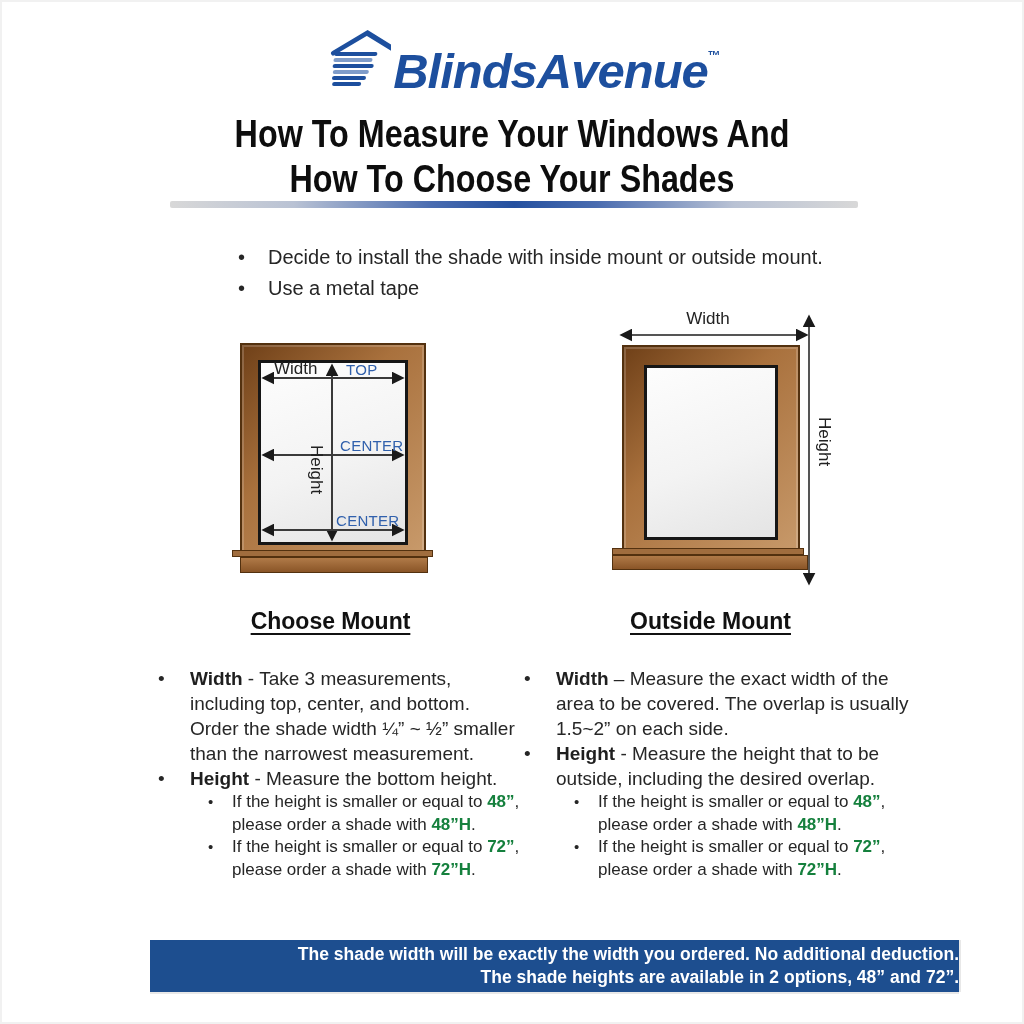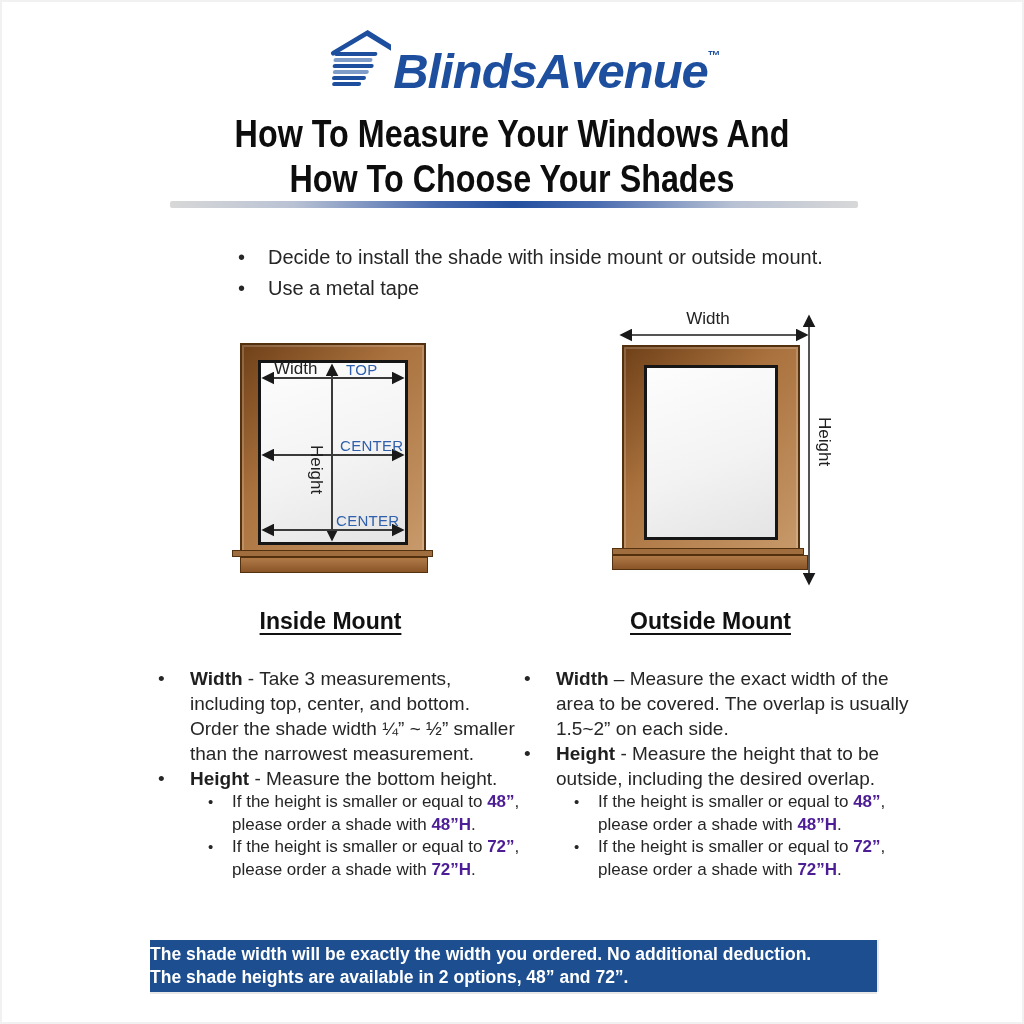--- a/index.html
+++ b/index.html
@@ -37,24 +37,24 @@
   .caption{position:absolute;text-align:center;font-size:23px;font-weight:bold;color:#111;
     text-decoration:underline;text-decoration-thickness:2px;text-underline-offset:4px;}
   
   .col{position:absolute;font-size:19px;line-height:25px;color:#262626;}
   .li{display:flex;}
   .li .bul{flex:0 0 40px;padding-left:8px;box-sizing:border-box;}
   .li .txt{flex:1;}
   .sub{margin-left:48px;font-size:17px;line-height:22.5px;}
   .sub .li .bul{flex:0 0 34px;padding-left:10px;font-size:15px;}
   b{font-weight:bold;color:#1f1f1f;}
-  .red{color:#4c1d95;font-weight:bold;}
+  .red{color:#15803d;font-weight:bold;}
   
-  .banner{position:absolute;top:940px;left:150px;width:727px;height:52px;background:#1d4e8f;
-    display:flex;flex-direction:column;justify-content:center;align-items:flex-start;
+  .banner{position:absolute;top:940px;left:150px;width:809px;height:52px;background:#1d4e8f;
+    display:flex;flex-direction:column;justify-content:center;align-items:flex-end;
     color:#ffffff;font-weight:bold;font-size:17.5px;line-height:23px;box-shadow:0 2px 0 #e8e8e8,2px 0 0 #e8e8e8;}
 </style>
 </head>
 <body>
 
 <div class="page">
 
   <div class="logo-row">
     <svg class="logo-icon" width="64" height="62" viewBox="0 0 64 62">
       <g transform="skewX(-8) translate(8,0)" fill="none" stroke-linecap="round">
@@ -121,21 +121,21 @@
           <path d="M0,0 L10,5 L0,10 z" fill="#1a1a1a"></path>
         </marker>
       </defs>
       <line x1="14" y1="30" x2="198" y2="30" stroke="#555555" stroke-width="2" marker-start="url(#ah2)" marker-end="url(#ah2)"></line>
       <line x1="201" y1="12" x2="201" y2="278" stroke="#555555" stroke-width="2" marker-start="url(#ah2)" marker-end="url(#ah2)"></line>
     </svg>
     <span class="dlabel" style="left:0px;top:4px;width:200px;text-align:center;">Width</span>
     <span class="dlabel vert" style="left:206px;top:112px;">Height</span>
   </div>
 
-  <div class="caption" style="left:228px;top:608px;width:205px;">Inside Mount</div>
+  <div class="caption" style="left:228px;top:608px;width:205px;">Choose Mount</div>
   <div class="caption" style="left:608px;top:608px;width:205px;">Outside Mount</div>
 
   <div class="col" style="left:150px;top:666px;width:372px;">
     <div class="li">
       <span class="bul">•</span>
       <span class="txt"><b>Width</b><span> - Take 3 measurements, including top, center, and bottom. Order the shade width ¼” ~ ½” smaller than the narrowest measurement.</span></span>
     </div>
     <div class="li">
       <span class="bul">•</span>
       <span class="txt"><b>Height</b><span> - Measure the bottom height.</span></span>

